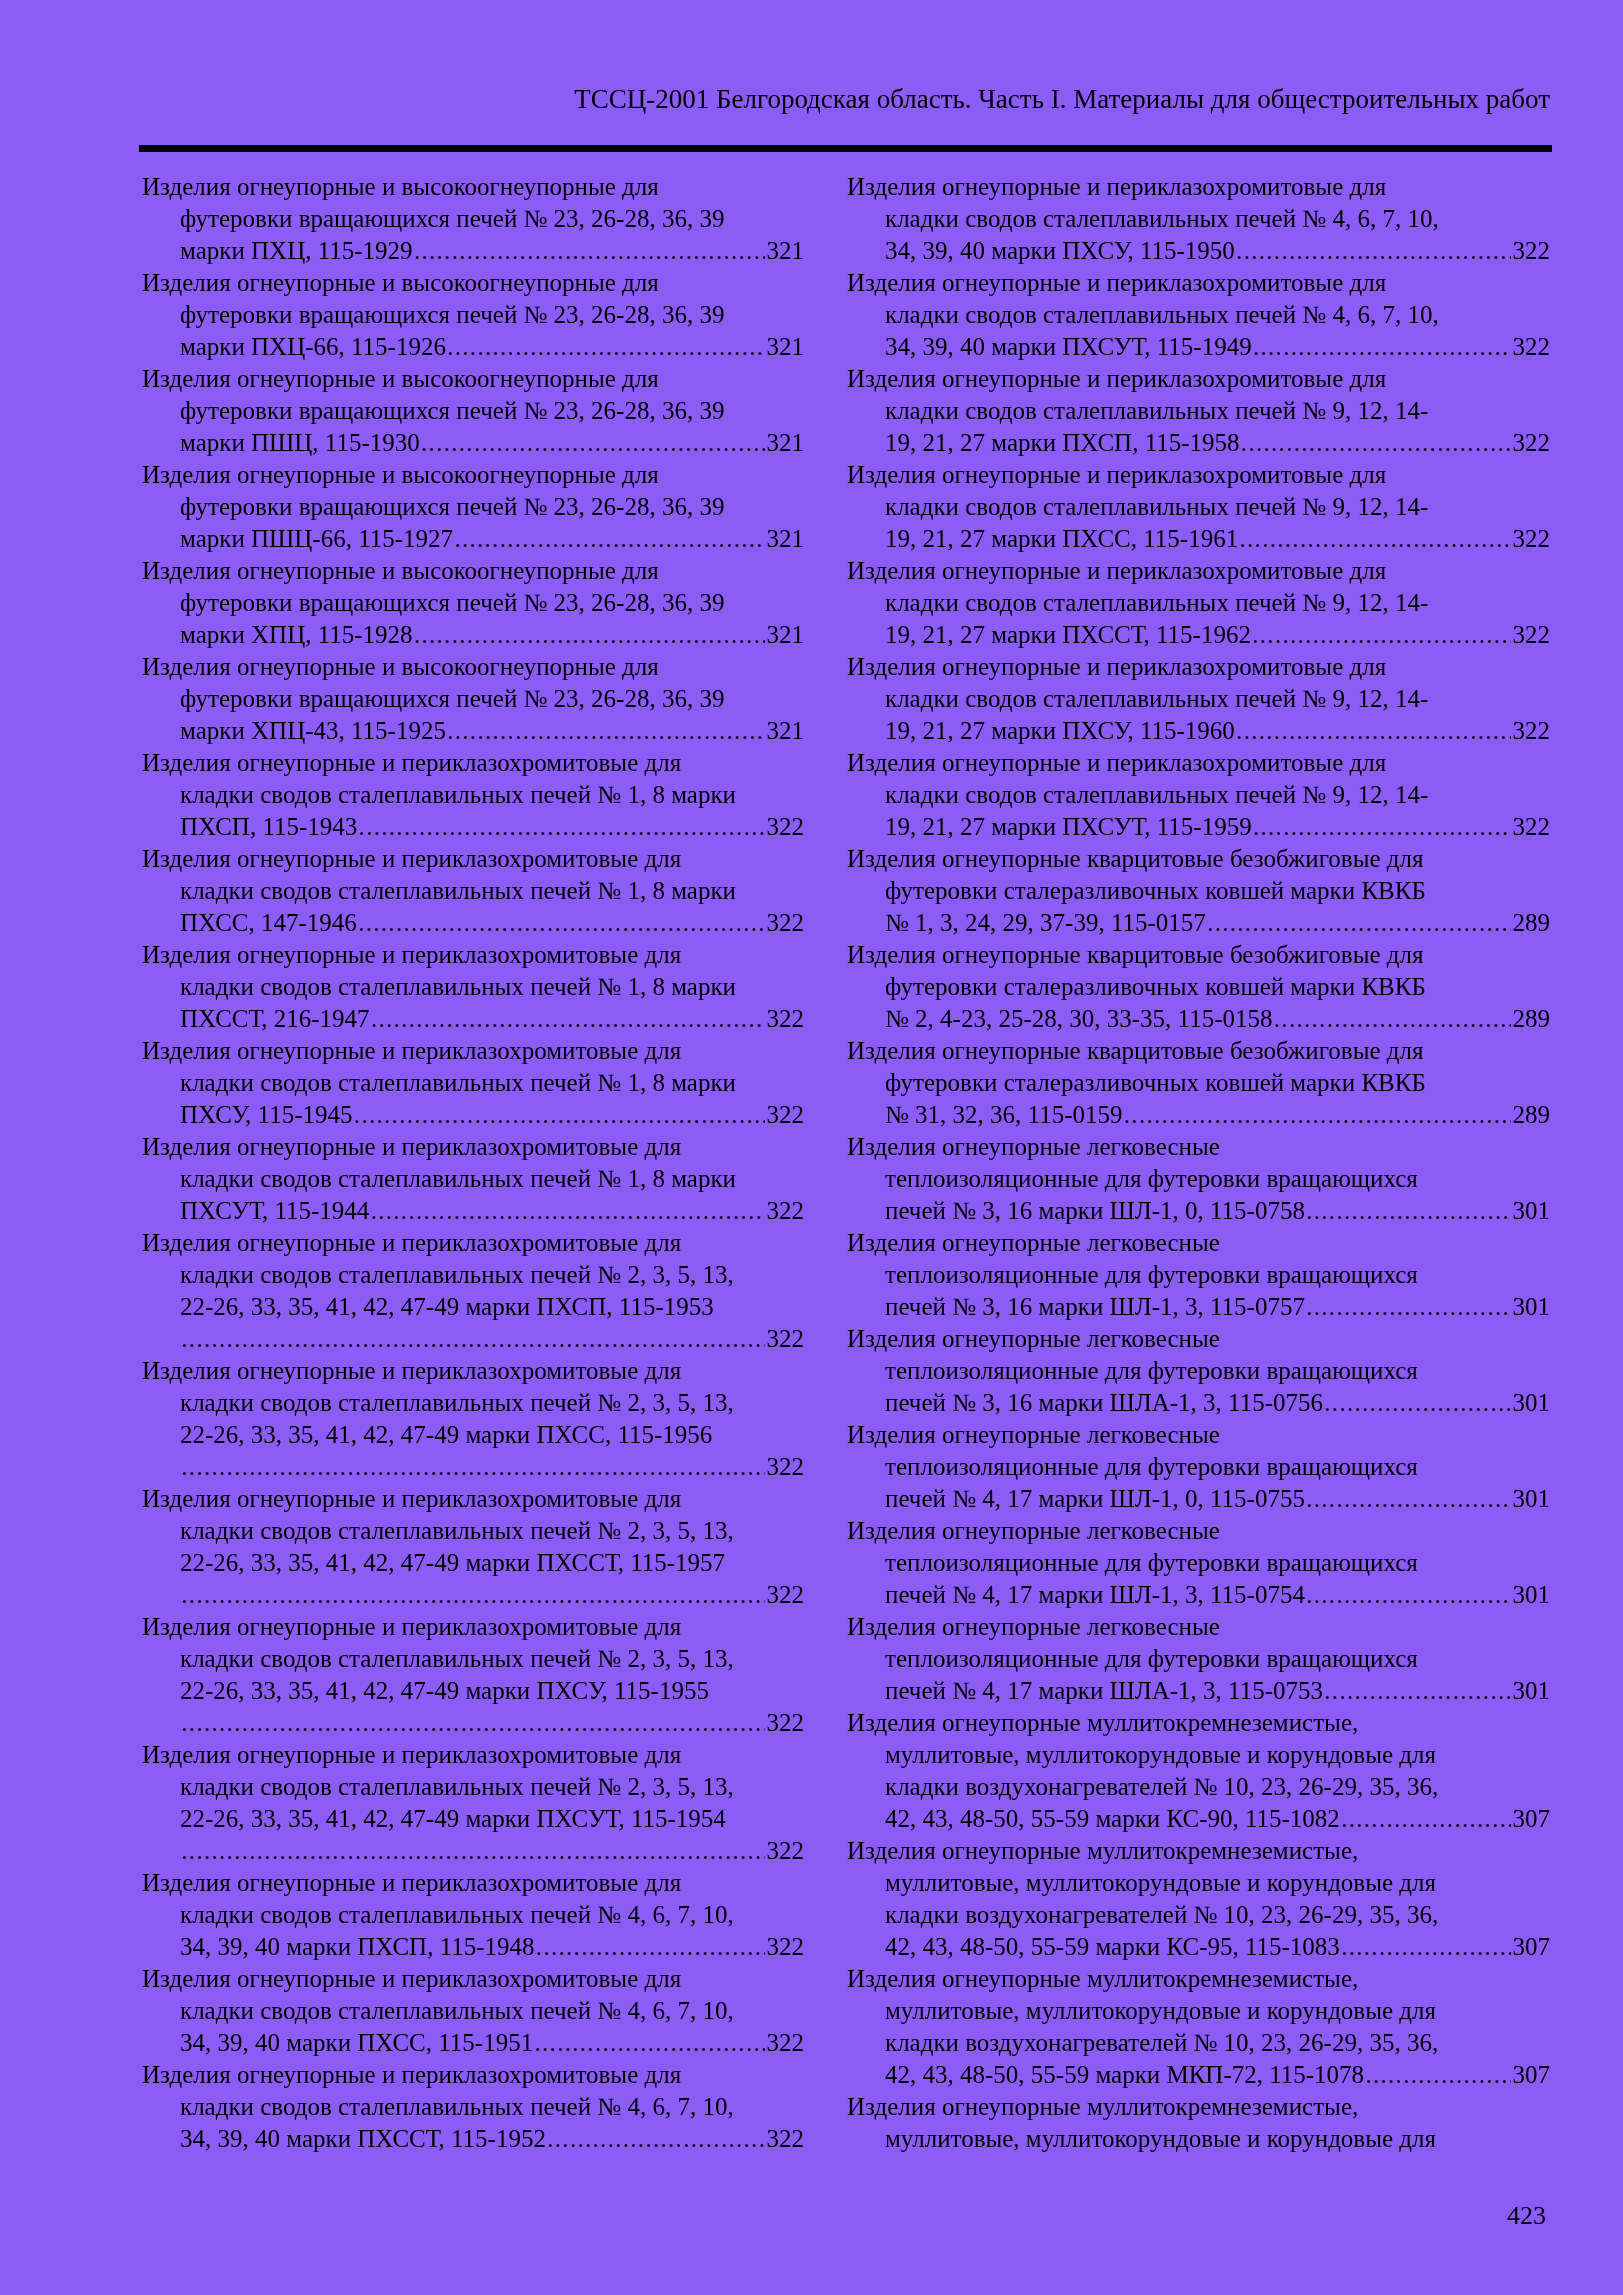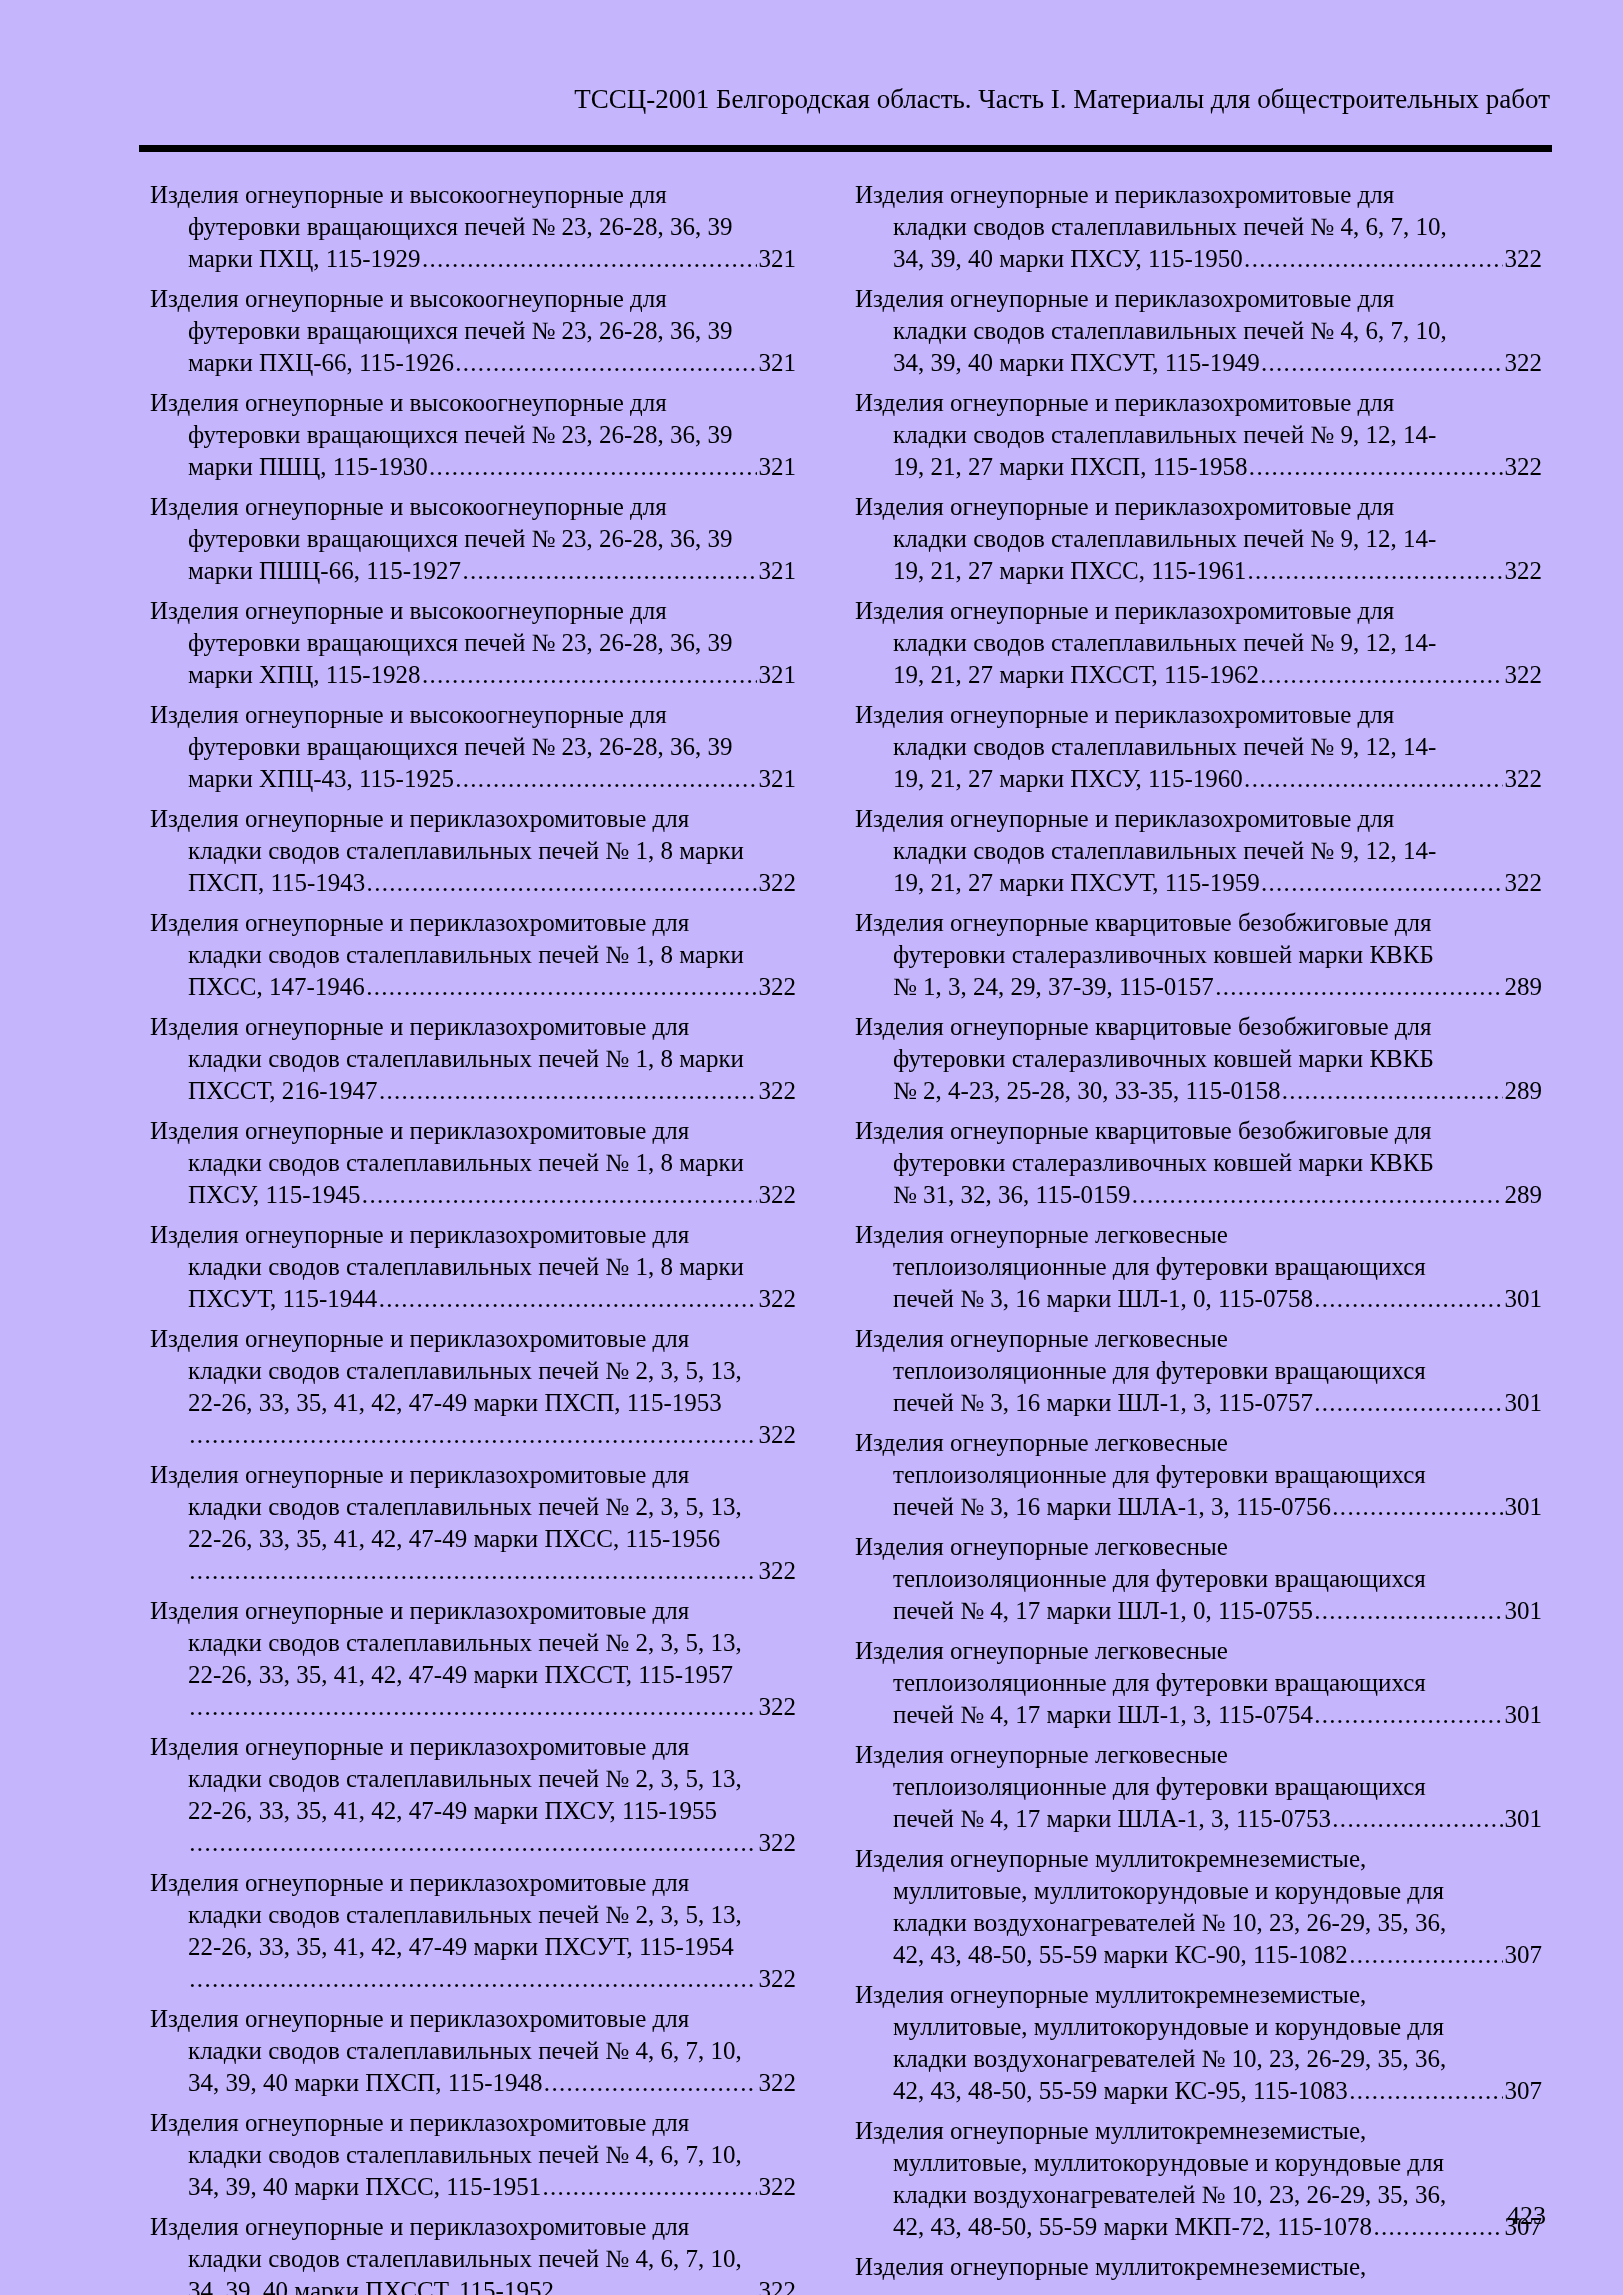--- a/index.html
+++ b/index.html
@@ -1,19 +1,19 @@
 <!DOCTYPE html>
 <html style="font-size:10.5px"><head>
 <meta charset="utf-8">
 <style>
   html,body{margin:0;padding:0;background:#888;}
   .page{
     position:relative;
     width:1623px;height:2295px;
-    background:#c4b5fd;
+    background:#8b5cf6;
     color:#000;
     font-family:"Liberation Serif","DejaVu Serif",serif;
     overflow:hidden;
   }
   .header{
     position:absolute;
     top:84px;
     right:73px;
     font-size:27px;
     line-height:31px;
@@ -30,21 +30,21 @@
   .columns{
     position:absolute;
     left:142px;
     top:171px;
     width:1408px;
     display:flex;
   }
   .col{font-size:25px;}
   .col-left{width:662px;margin-right:43px;}
   .col-right{width:703px;}
-  .entry{margin:8px;}
+  .entry{margin:0;}
   .line{
     height:32px;
     line-height:32px;
     white-space:nowrap;
     overflow:hidden;
   }
   .line.cont{padding-left:38px;}
   .line.leader{display:flex;align-items:center;}
   .line.leader .t{flex:0 0 auto;}
   .dots{

